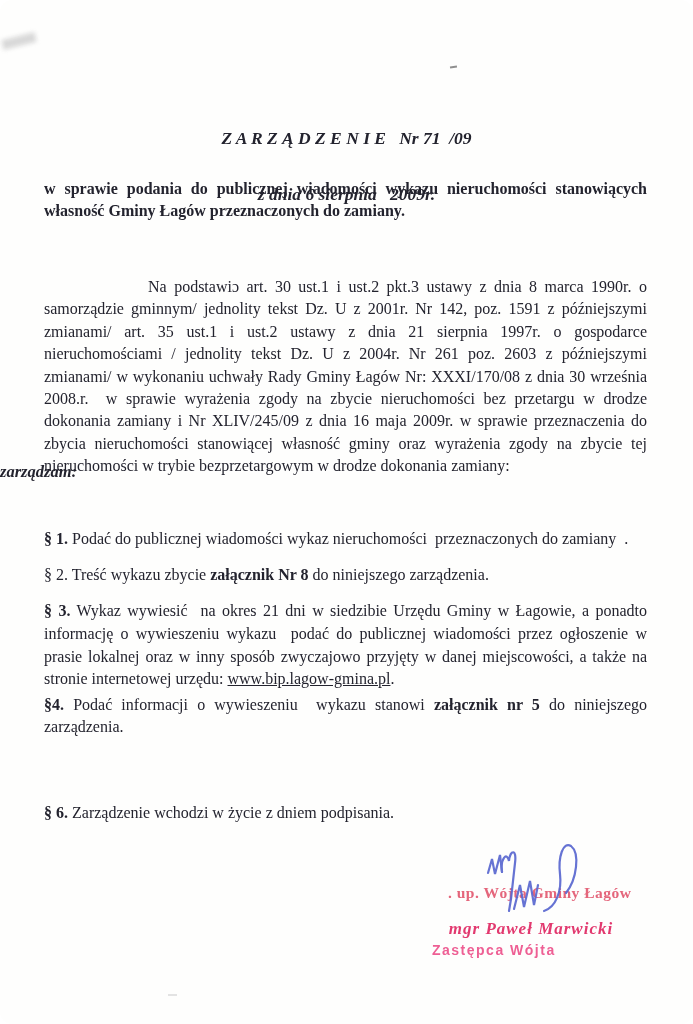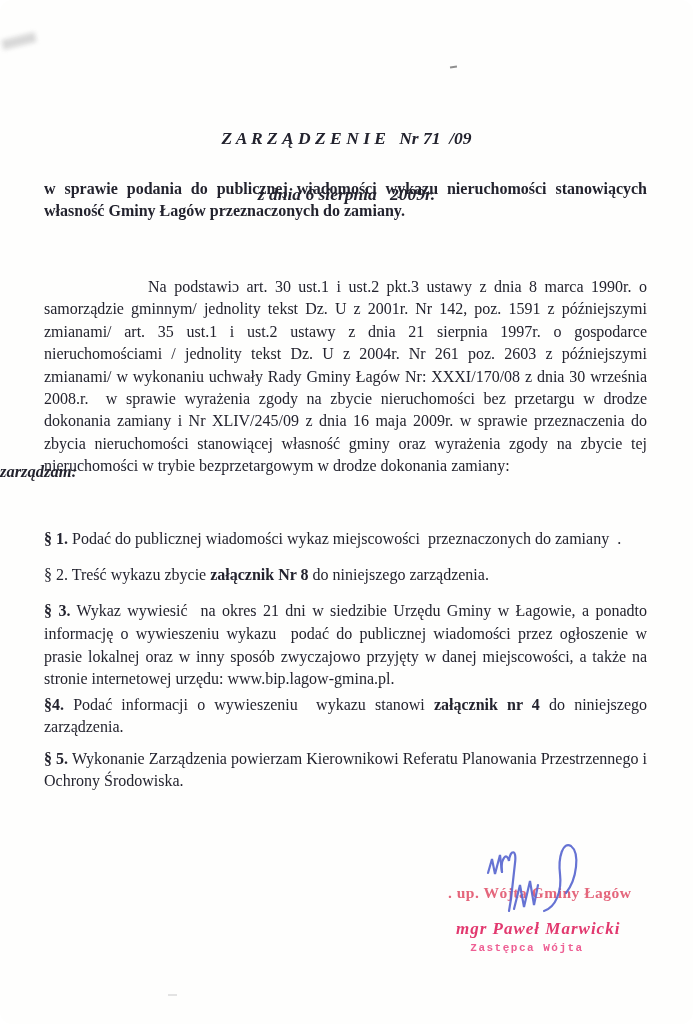--- a/index.html
+++ b/index.html
@@ -33,37 +33,37 @@
     font-size:16.5px;
   }
   .s1{top:512px;}
   .s2{top:548px;}
   .s3{top:584px;line-height:22.8px;}
   .s4{top:678px;}
   .s5{top:732px;}
   .s6{top:786px;}
   .secnum{font-weight:bold;}
   .secnum-plain{font-weight:normal;}
-  .link{}
+  .link{text-decoration:underline;}
   
   .stamp-authority{
     position:absolute;left:448px;top:884px;width:200px;
     font-weight:bold;font-size:15.5px;letter-spacing:0.5px;
     color:#e2566e;opacity:0.9;
   }
   .signer-name{
-    position:absolute;left:456px;top:919px;width:190px;
-    text-align:left;font-weight:bold;font-style:italic;
+    position:absolute;left:436px;top:919px;width:190px;
+    text-align:center;font-weight:bold;font-style:italic;
     font-size:17px;letter-spacing:1px;color:#e2396f;
   }
   .signer-role{
     position:absolute;left:432px;top:942px;width:190px;
-    text-align:center;font-weight:bold;
-    font-family:Liberation Mono, monospace;
-    font-size:11px;letter-spacing:1.5px;color:#ee5f94;
+    text-align:left;font-weight:bold;
+    font-family:Liberation Sans, sans-serif;
+    font-size:14px;letter-spacing:1.5px;color:#ee5f94;
   }
   .signature-svg{position:absolute;left:480px;top:841px;width:104px;height:80px;}
   
   .artifact{position:absolute;}
   .artifact-smudge{left:2px;top:36px;width:34px;height:10px;background:#d9d9d9;filter:blur(2px);transform:rotate(-14deg);}
   .artifact-dash{left:450px;top:66px;width:7px;height:2px;background:#8f8f8f;transform:rotate(-8deg);}
   .artifact-dot{left:168px;top:994px;width:9px;height:2px;background:#e3e3e3;}
 </style>
 </head>
 <body>
@@ -74,30 +74,30 @@
     <div>Z A R Z Ą D Z E N I E   Nr 71  /09</div>
     <div>z dnia 6 sierpnia   2009r.</div>
   </div>
 
   <p class="para subject">w sprawie podania do publicznej wiadomości wykazu nieruchomości stanowiących własność Gminy Łagów przeznaczonych do zamiany.</p>
 
   <p class="para legal">Na podstawiɔ art. 30 ust.1 i ust.2 pkt.3 ustawy z dnia 8 marca 1990r. o samorządzie gminnym/ jednolity tekst Dz. U z 2001r. Nr 142, poz. 1591 z późniejszymi zmianami/ art. 35 ust.1 i ust.2 ustawy z dnia 21 sierpnia 1997r. o gospodarce nieruchomościami / jednolity tekst Dz. U z 2004r. Nr 261 poz. 2603 z późniejszymi zmianami/ w wykonaniu uchwały Rady Gminy Łagów Nr: XXXI/170/08 z dnia 30 września 2008.r.  w sprawie wyrażenia zgody na zbycie nieruchomości bez przetargu w drodze dokonania zamiany i Nr XLIV/245/09 z dnia 16 maja 2009r. w sprawie przeznaczenia do zbycia nieruchomości stanowiącej własność gminy oraz wyrażenia zgody na zbycie tej nieruchomości w trybie bezprzetargowym w drodze dokonania zamiany:</p>
 
   <div class="decree">zarządzam:</div>
 
-  <p class="para s1"><span class="secnum">§ 1.</span><span> Podać do publicznej wiadomości wykaz miejscowości  przeznaczonych do zamiany  .</span></p>
+  <p class="para s1"><span class="secnum">§ 1.</span><span> Podać do publicznej wiadomości wykaz nieruchomości  przeznaczonych do zamiany  .</span></p>
 
   <p class="para s2"><span class="secnum-plain">§ 2.</span><span> Treść wykazu zbycie </span><span class="secnum">załącznik Nr 8</span><span> do niniejszego zarządzenia.</span></p>
 
   <p class="para s3"><span class="secnum">§ 3.</span><span> Wykaz wywiesić  na okres 21 dni w siedzibie Urzędu Gminy w Łagowie, a ponadto informację o wywieszeniu wykazu  podać do publicznej wiadomości przez ogłoszenie w prasie lokalnej oraz w inny sposób zwyczajowo przyjęty w danej miejscowości, a także na stronie internetowej urzędu: </span><span class="link">www.bip.lagow-gmina.pl</span><span>.</span></p>
 
-  <p class="para s4"><span class="secnum">§4.</span><span> Podać informacji o wywieszeniu  wykazu stanowi </span><span class="secnum">załącznik nr 4</span><span> do niniejszego zarządzenia.</span></p>
+  <p class="para s4"><span class="secnum">§4.</span><span> Podać informacji o wywieszeniu  wykazu stanowi </span><span class="secnum">załącznik nr 5</span><span> do niniejszego zarządzenia.</span></p>
 
-  <p class="para s5"><span class="secnum">§ 5.</span><span> Wykonanie Zarządzenia powierzam Kierownikowi Referatu Planowania Przestrzennego i Ochrony Środowiska.</span></p>
 
+  <p class="para s6"><span class="secnum">§ 6.</span><span> Zarządzenie wchodzi w życie z dniem podpisania.</span></p>
 
   <div class="stamp-authority">. up. Wójta Gminy Łagów</div>
 
   <svg class="signature-svg" viewBox="0 0 104 80" fill="none" xmlns="http://www.w3.org/2000/svg">
     <g stroke="#5a68d0" stroke-width="2.2" stroke-linecap="round" fill="none" opacity="0.92">
       <path d="M8,32 L12,18 L15,33 L20,14 L22,31"></path>
       <path d="M22,31 C20,18 27,10 29,20 C30,9 37,7 35,22 L31,58 L29,70"></path>
       <path d="M34,68 L40,44 L44,66 L50,40 L54,64 L58,44"></path>
       <path d="M86,52 C97,38 100,12 91,5 C83,0 78,16 80,33 C82,50 76,66 64,70"></path>
     </g>

